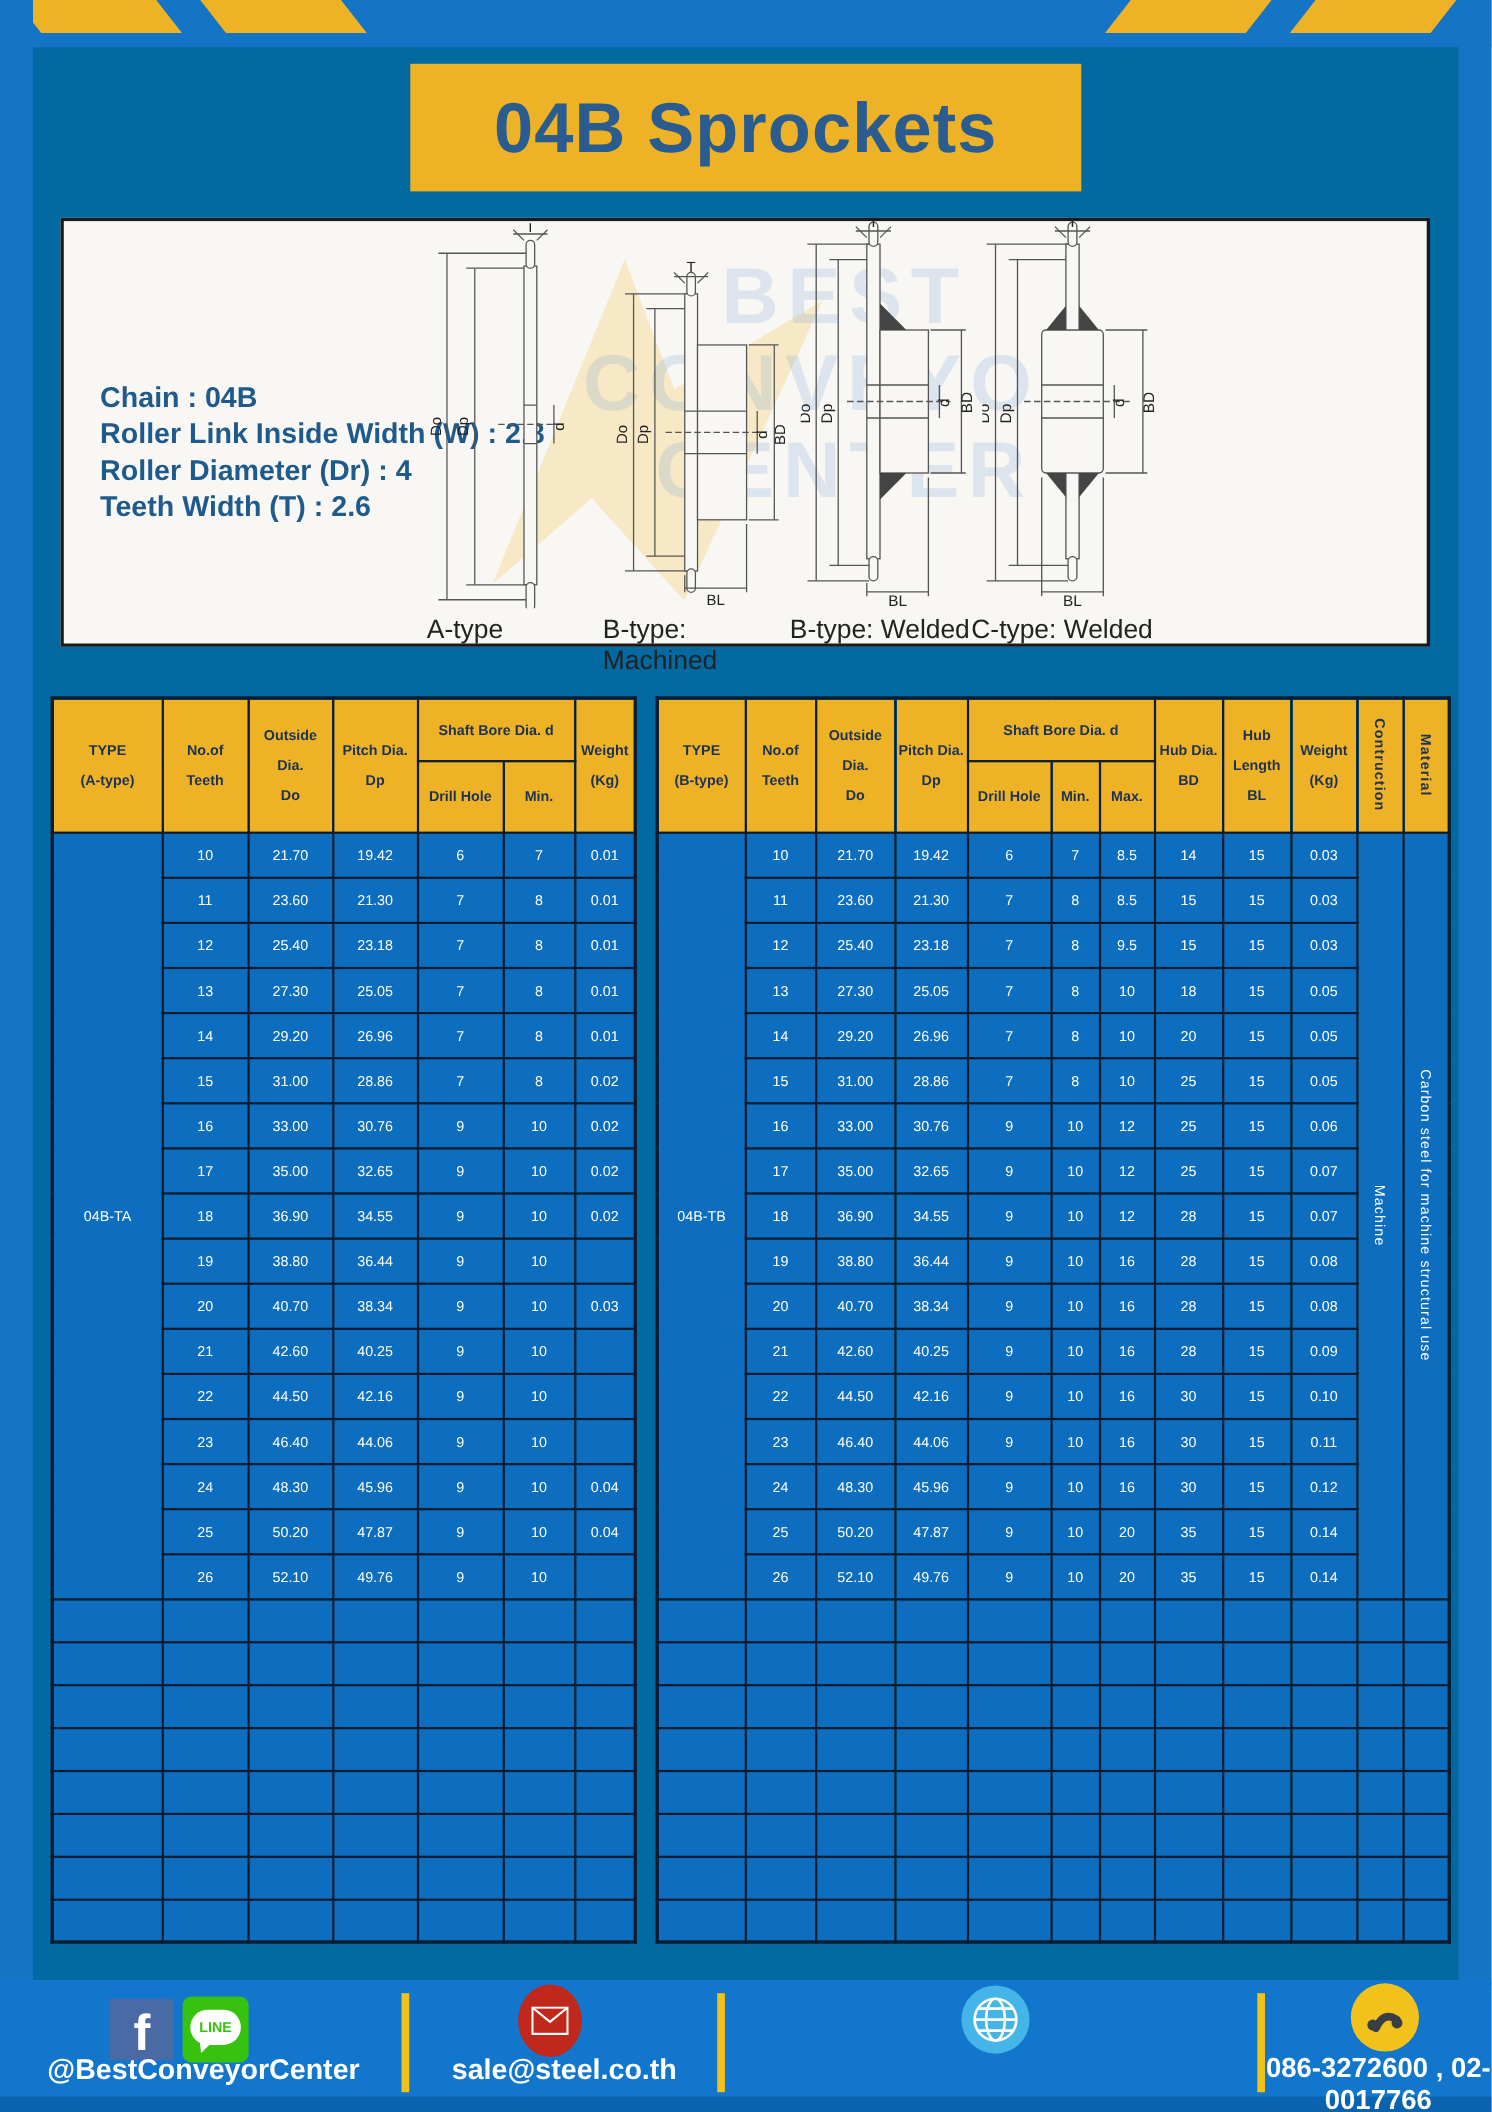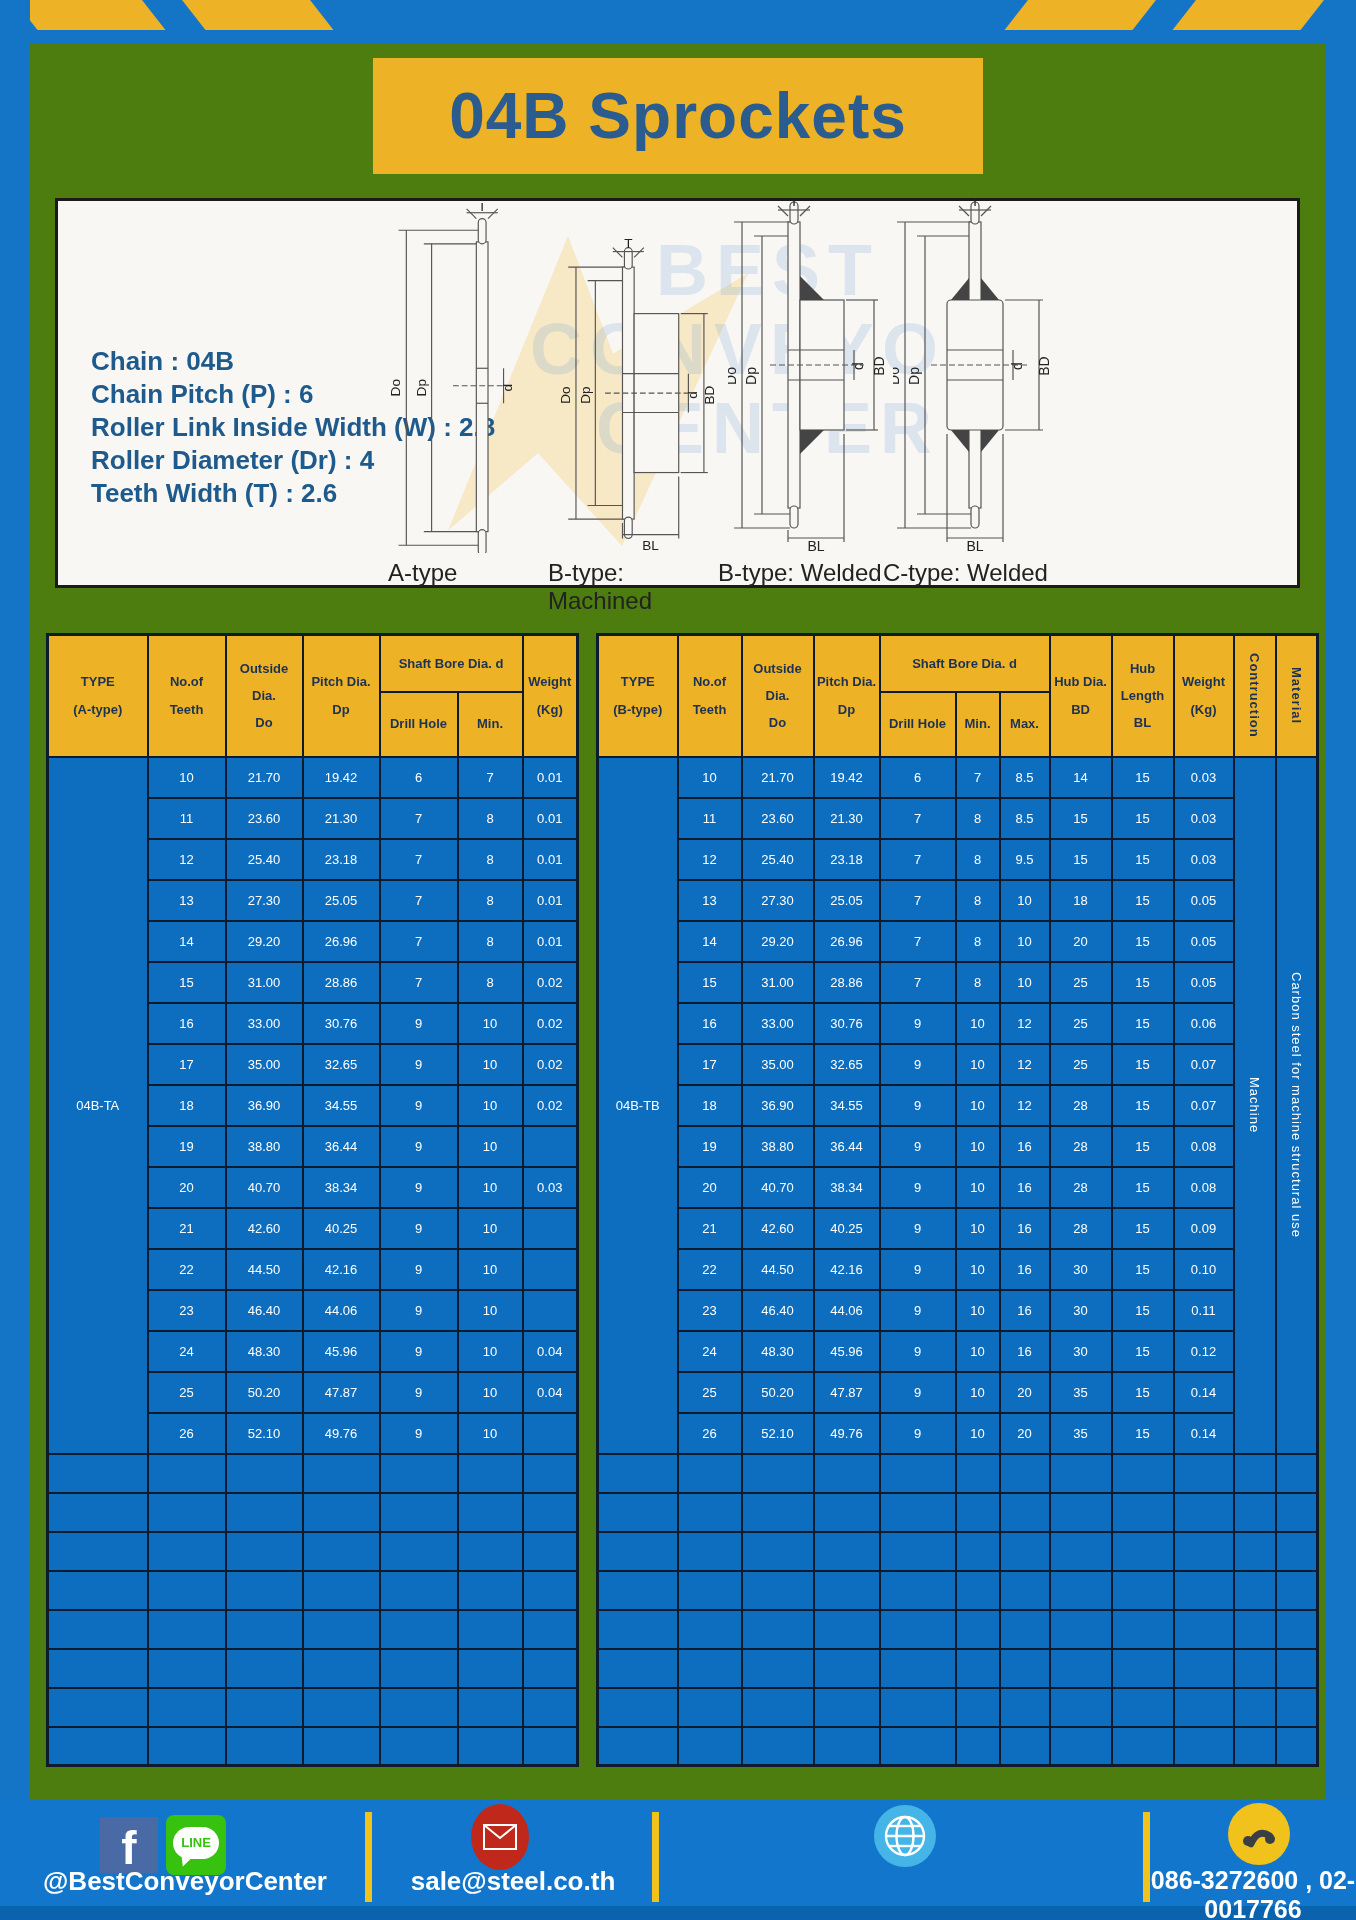--- a/index.html
+++ b/index.html
@@ -1,16 +1,16 @@
 <!DOCTYPE html>
 <html><head>
 <meta charset="utf-8">
 <style>
   html,body{margin:0;padding:0;background:#ffffff;}
-  #page{position:relative;width:1356px;height:1920px;background:#4d7c0f;overflow:hidden;
+  #page{position:relative;width:1356px;height:1920px;background:#0369a1;overflow:hidden;
         font-family:"Liberation Sans",sans-serif;}
   
   .top-band{position:absolute;left:0;top:0;width:1356px;height:43px;background:#1474c5;}
   .side-border{position:absolute;top:0;width:30px;height:1805px;background:#1474c5;}
   .side-border.left{left:0;} .side-border.right{right:0;}
   .stripe{position:absolute;top:0;height:30px;width:128px;background:#edb226;transform-origin:top left;}
   .stripe.l{transform:skewX(38deg);} .stripe.r{transform:skewX(-38deg);}
   
   .title-box{position:absolute;left:373px;top:58px;width:610px;height:116px;background:#edb226;
              display:flex;align-items:center;justify-content:center;}
@@ -78,21 +78,20 @@
   </div>
 
   <div class="diagram-box">
     <div class="watermark-swoosh"></div>
     <div class="watermark-text">BEST
 CONVEYOR
 CENTER</div>
 
     <div class="specs">
       <div>Chain : 04B</div>
-      <div>Chain Pitch (P) : 6</div>
       <div>Roller Link Inside Width (W) : 2.8</div>
       <div>Roller Diameter (Dr) : 4</div>
       <div>Teeth Width (T) : 2.6</div>
     </div>
 
     <svg class="diag" style="left:325px;top:2px;" width="140" height="350" viewBox="0 0 140 360">
       <g stroke="#555" stroke-width="1.2" fill="none">
         <line x1="22" y1="28" x2="22" y2="352"></line>
         <line x1="14" y1="28" x2="96" y2="28"></line>
           <line x1="14" y1="352" x2="96" y2="352"></line>

